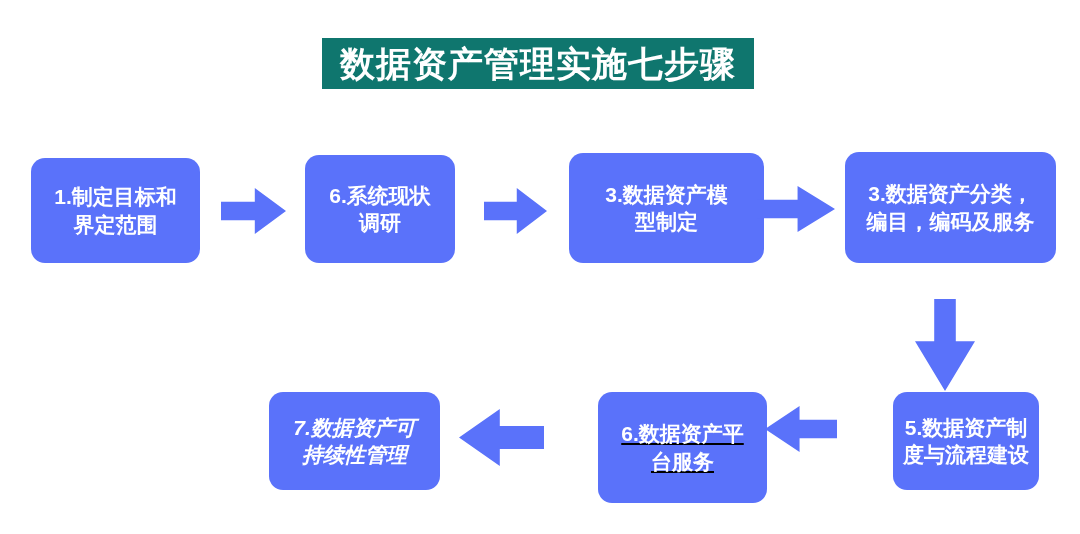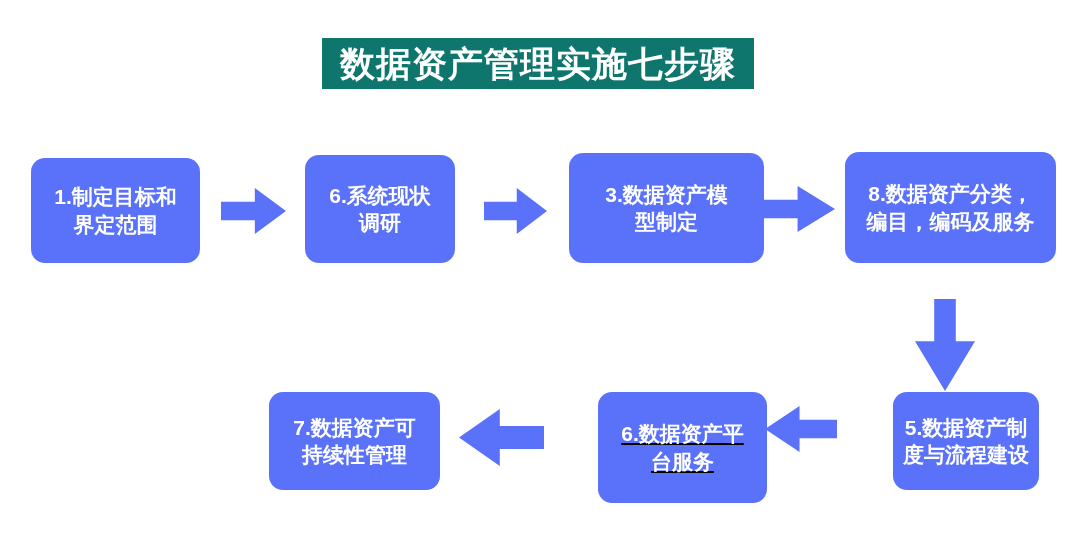--- a/index.html
+++ b/index.html
@@ -59,21 +59,21 @@
     white-space: pre-line;
     letter-spacing: 0px;
   }
 
   .box1 { left: 31px;  top: 158px; width: 169px; height: 105px; }
   .box2 { left: 305px; top: 155px; width: 150px; height: 108px; }
   .box3 { left: 569px; top: 153px; width: 195px; height: 110px; }
   .box4 { left: 845px; top: 152px; width: 211px; height: 111px; }
   .box5 { left: 893px; top: 392px; width: 146px; height: 98px; }
   .box6 { left: 598px; top: 392px; width: 169px; height: 111px; text-decoration: underline; }
-  .box7 { left: 269px; top: 392px; width: 171px; height: 98px; }
+  .box7 { left: 269px; top: 392px; width: 171px; height: 98px; font-style: italic; }
 
   
   .arrow {
     position: absolute;
     background: #5a72fa;
   }
   .arrow-right {
     clip-path: polygon(0% 30%, 52% 30%, 52% 0%, 100% 50%, 52% 100%, 52% 70%, 0% 70%);
   }
   .arrow-left {
@@ -105,21 +105,21 @@
   </div>
   <div class="step-box box2">
     <span class="step-label">6.系统现状
 调研</span>
   </div>
   <div class="step-box box3">
     <span class="step-label">3.数据资产模
 型制定</span>
   </div>
   <div class="step-box box4">
-    <span class="step-label">8.数据资产分类，
+    <span class="step-label">3.数据资产分类，
 编目，编码及服务</span>
   </div>
   <div class="step-box box5">
     <span class="step-label">5.数据资产制
 度与流程建设</span>
   </div>
   <div class="step-box box6">
     <span class="step-label">6.数据资产平
 台服务</span>
   </div>

